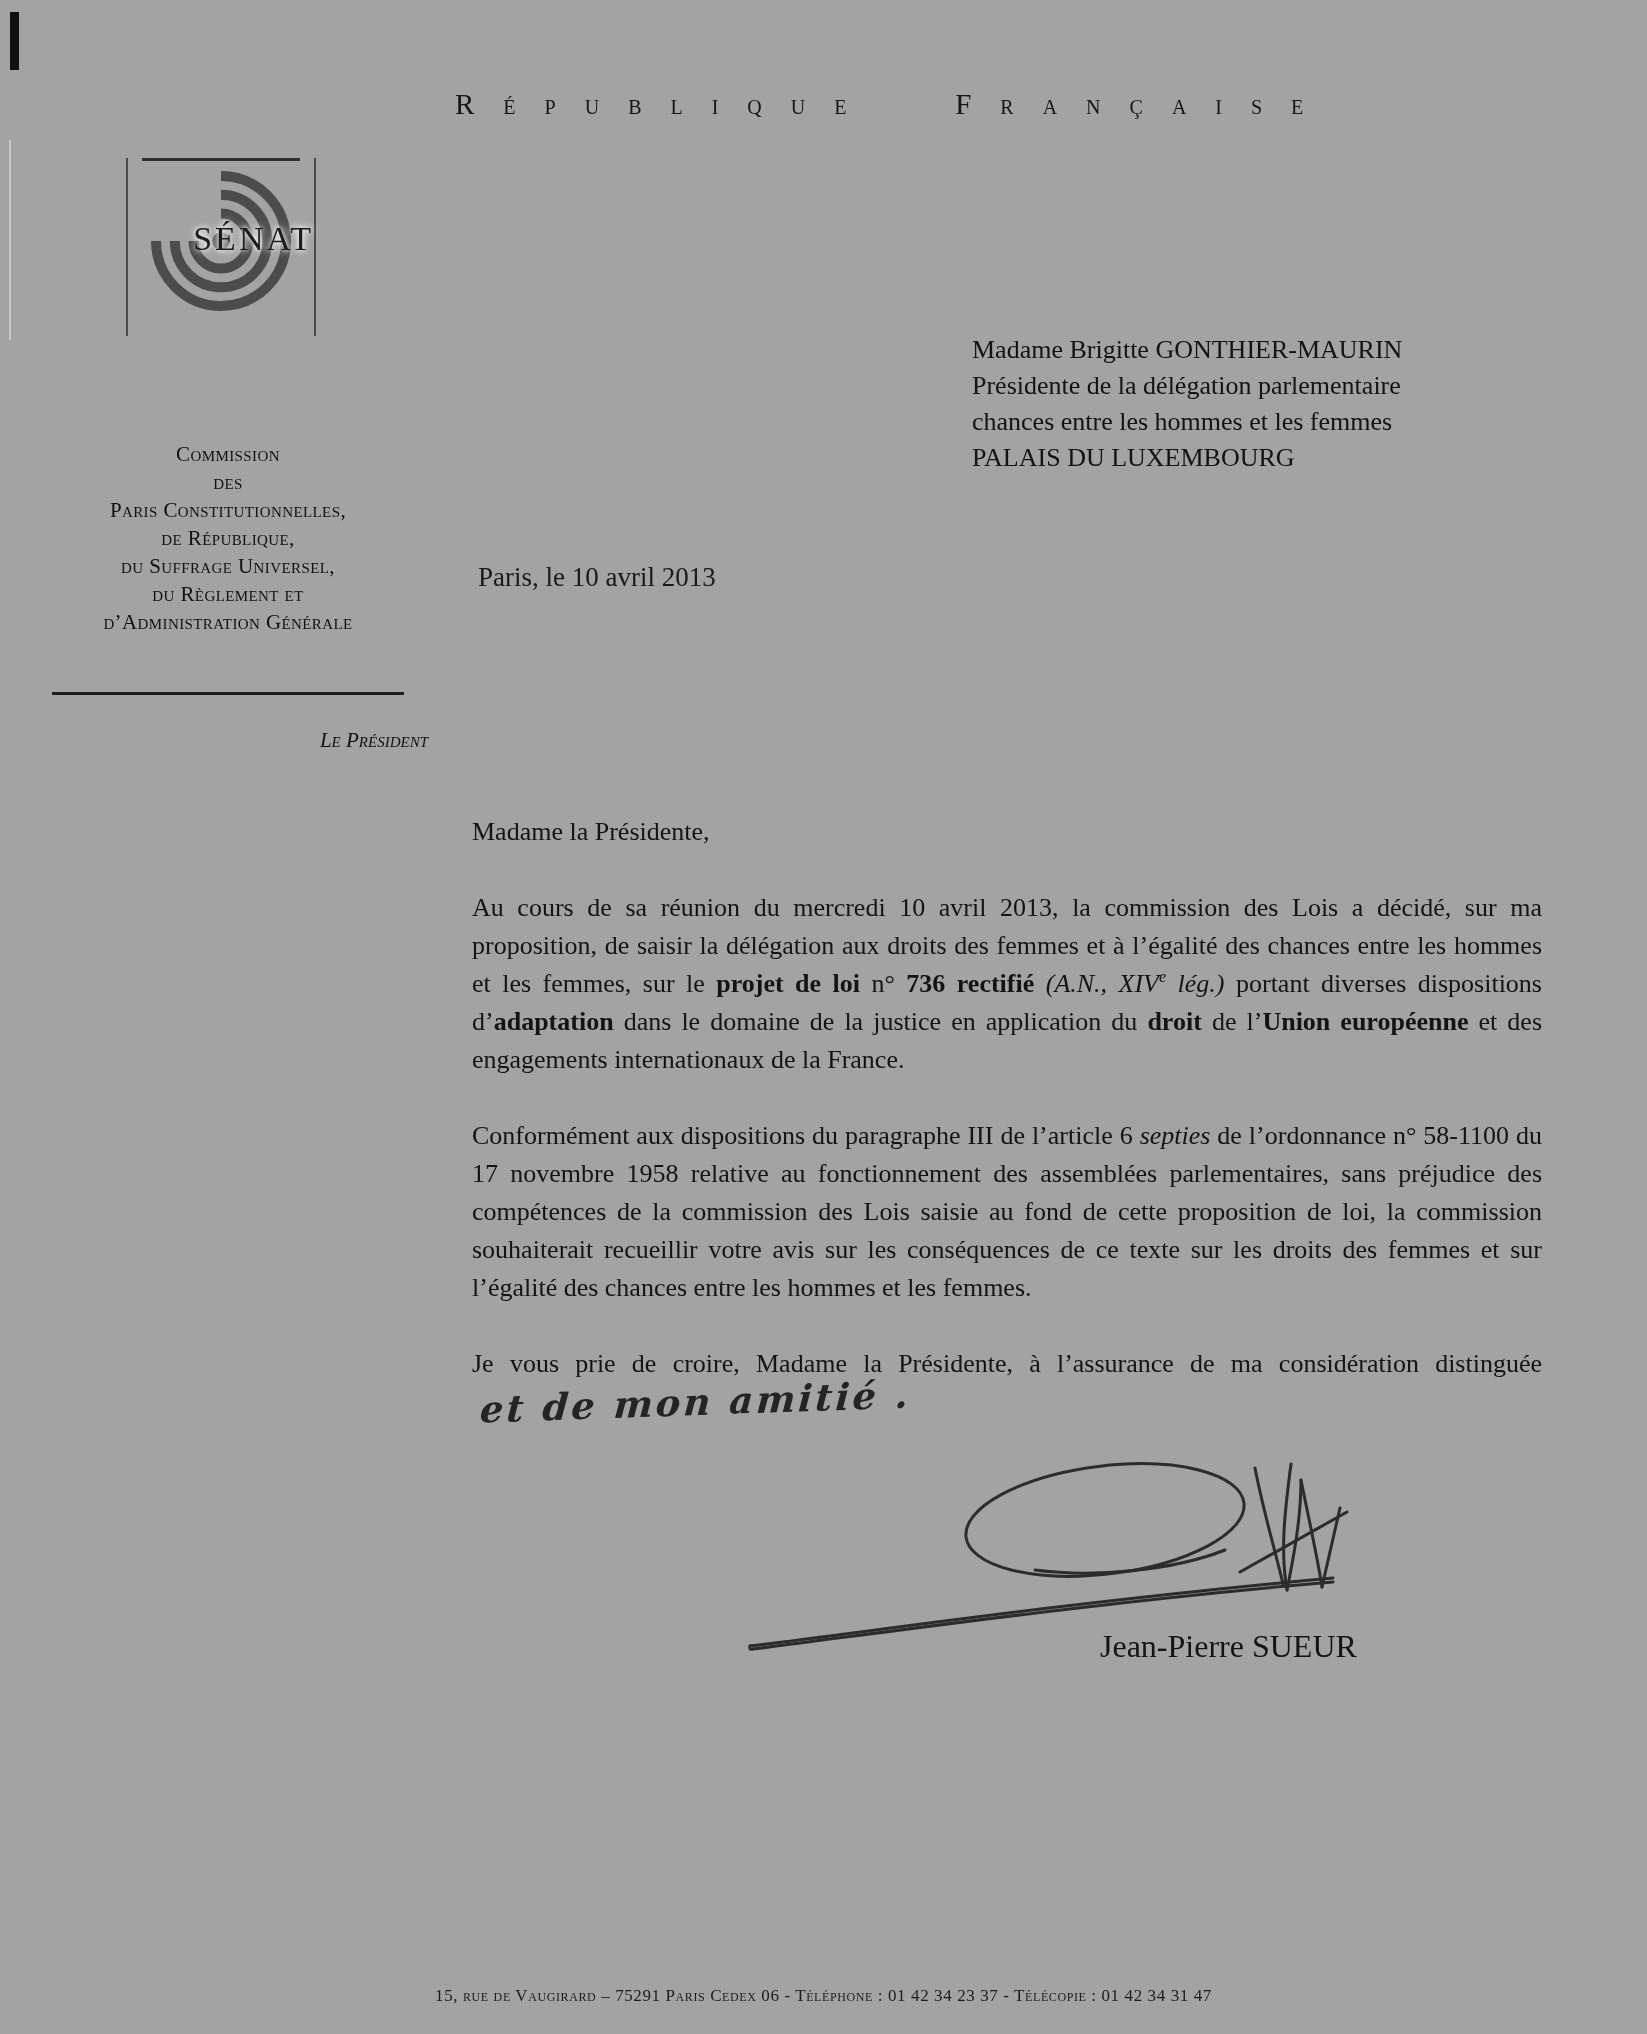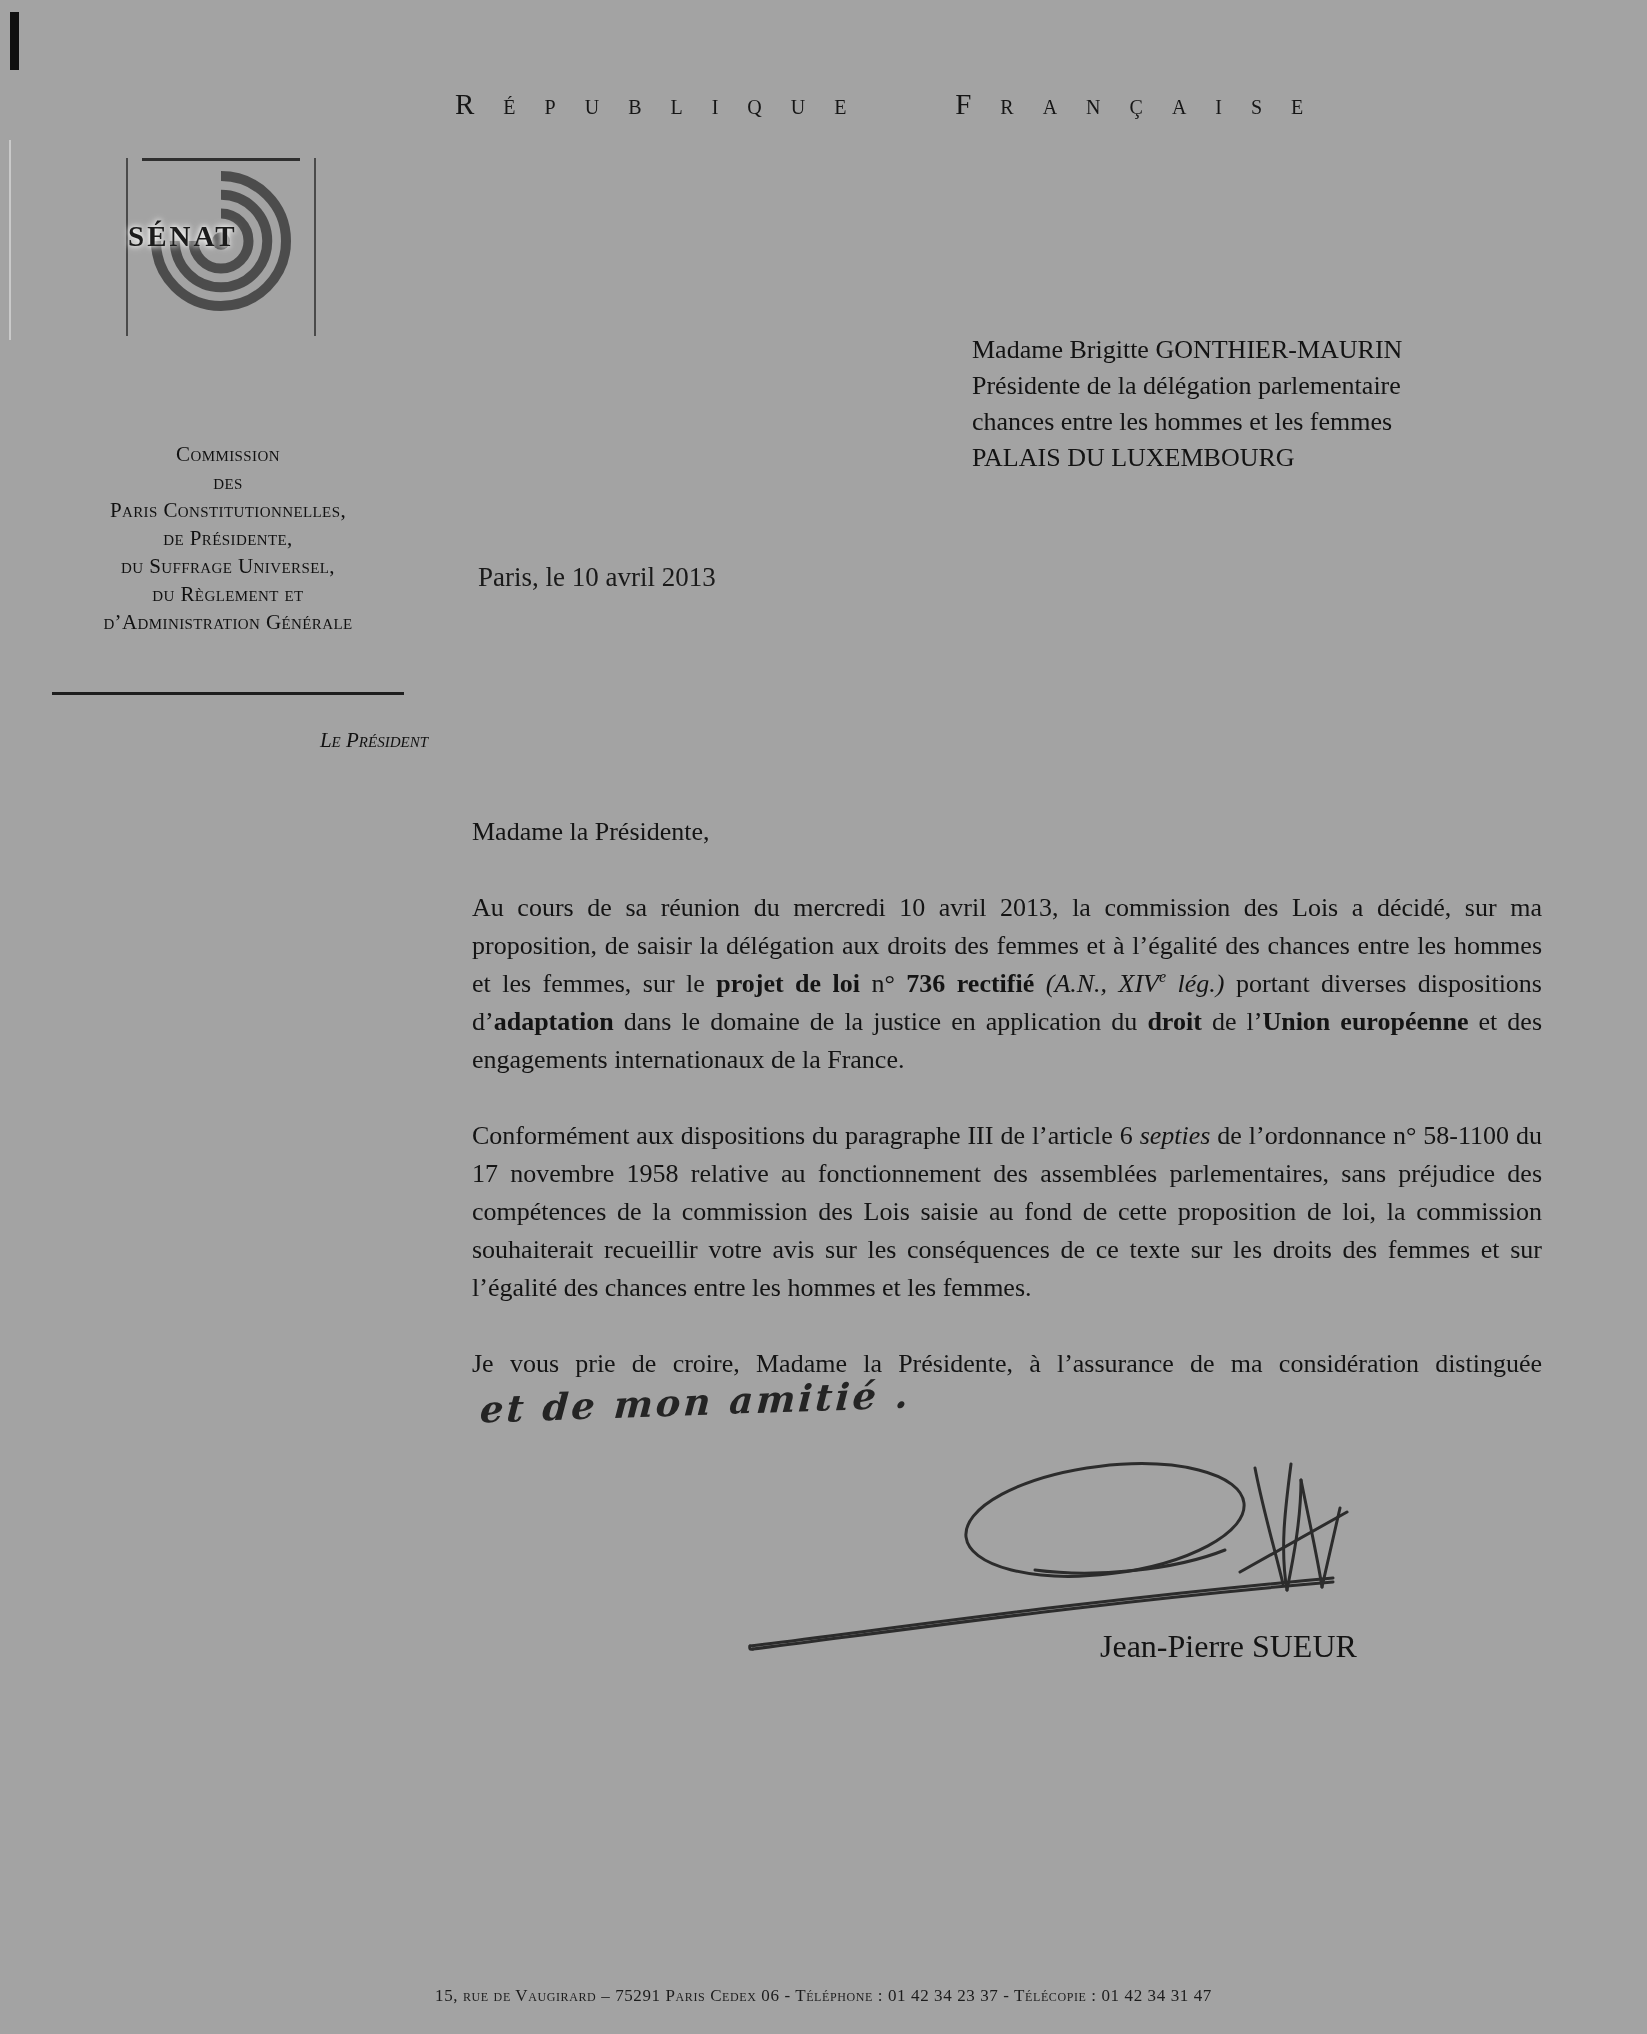--- a/index.html
+++ b/index.html
@@ -36,23 +36,23 @@
     border-left: 2px solid #4a4a4a;
     border-right: 2px solid #4a4a4a;
   }
   .logo-topline {
     position: absolute; left: 14px; right: 14px; top: 0;
     border-top: 3px solid #2f2f2f;
   }
   .logo-spiral { position: absolute; left: 18px; top: 8px; }
   .logo-text {
     position: absolute; left: 0; top: 62px; width: 100%;
-    text-align: left;
-    font-weight: bold;
-    font-size: 29px;
+    text-align: right;
+    font-weight: normal;
+    font-size: 34px;
     letter-spacing: 3px;
     color: #1c1c1c;
     text-shadow: 0 0 5px #fdfdfc, 0 0 8px #fdfdfc;
   }
 
   
   .commission {
     left: 28px; top: 440px; width: 400px;
     text-align: center;
     font-variant: small-caps;
@@ -141,21 +141,21 @@
       </g>
       <circle cx="60" cy="60" r="7" fill="#3d3d3d" fill-opacity="0.85"></circle>
     </svg>
     <div class="logo-text">SÉNAT</div>
   </div>
 
   <div class="abs commission">
     <div>Commission</div>
     <div>des</div>
     <div>Paris Constitutionnelles,</div>
-    <div>de Présidente,</div>
+    <div>de République,</div>
     <div>du Suffrage Universel,</div>
     <div>du Règlement et</div>
     <div>d’Administration Générale</div>
   </div>
 
   <div class="abs rule"></div>
 
   <div class="abs president">Le Président</div>
 
   <div class="abs recipient">

